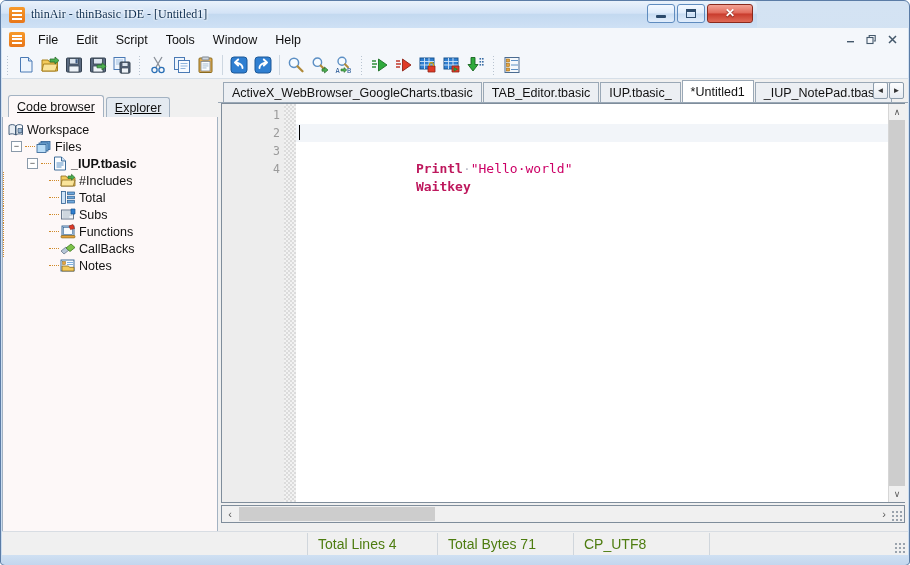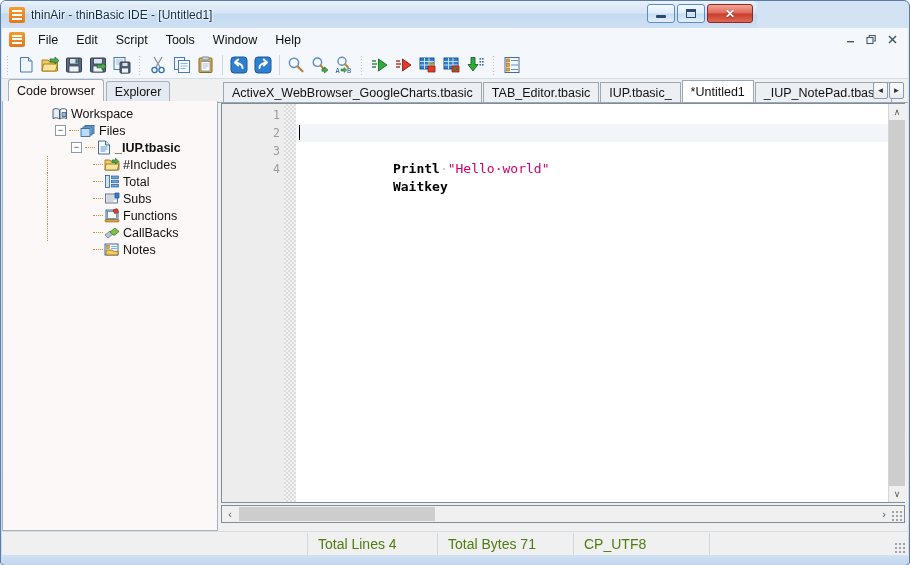--- a/index.html
+++ b/index.html
@@ -20,21 +20,21 @@
     border:1px solid #5b7ca6;
     border-radius:6px 6px 3px 3px;
     padding:0;
   }
 
   
   #titlebar {
     position:absolute; left:0; top:0; width:756px; height:27px;
     border-radius:5px 5px 0 0;
     background:linear-gradient(to bottom,#eaf2fb 0%, #d3e3f6 45%, #c3d9f0 50%, #cfe1f5 100%);
-    display:flex; align-items:center;
+    display:flex; align-items:center;font-family:Liberation Serif, serif;
   }
   #title-icon {
     width:16px; height:16px; margin-left:8px; margin-right:6px;
     background:linear-gradient(to bottom,#f79a2a,#e8761a);
     border-radius:2px;
     position:relative; flex:none;
   }
   #title-icon:after{
     content:""; position:absolute; left:3px; top:3px; width:10px; height:10px;
     background:
@@ -109,37 +109,38 @@
   .tb-btn svg { display:block; }
 
   
   #body-area {
     position:absolute; left:1px; top:78px; width:906px; height:452px;
     background:#f0f0f0;
   }
 
   
   #left-panel {
-    position:absolute; left:0; top:0; width:216px; height:452px;
+    position:absolute; left:0; top:16px; width:216px; height:452px;
     background:#fdf8f8;
+    text-decoration:underline;
   }
   #left-tabs { display:flex; height:22px; padding-left:6px; background:#f0f0f0;}
   .ltab {
     padding:3px 8px 2px 8px; font-size:12.5px; color:#111; cursor:default;
     border:1px solid #a3b2c2; border-bottom:none;
     border-radius:3px 3px 0 0; background:#e4eaf1; margin-right:2px;
     position:relative; top:2px;
   }
   .ltab.active { background:#fdf8f8; top:0; padding-top:4px; padding-bottom:3px; z-index:2;}
   #tree-pane {
     position:absolute; left:0; top:22px; width:216px; height:430px;
     background:#fdf8f8; border:1px solid #a3b2c2; border-top:none;
     overflow:hidden; padding:4px 0 0 0;
   }
-  .tnode { display:flex; align-items:center; height:17px; white-space:nowrap; cursor:default; font-size:12.5px; color:#111;margin-left:44px;}
+  .tnode { display:flex; align-items:center; height:17px; white-space:nowrap; cursor:default; font-size:12.5px; color:#111;}
   .tindent { flex:none; }
   .texpander {
     width:11px; height:11px; border:1px solid #8a9aaa; background:#fff;
     display:flex; align-items:center; justify-content:center;
     font-size:9px; line-height:9px; color:#333; margin-right:3px; flex:none;
   }
   .tdash { width:10px; height:1px; flex:none; }
   .ticon { width:17px; height:16px; margin-right:3px; flex:none; display:flex; align-items:center; justify-content:center;}
   .tlabel.bold { font-weight:bold; }
 
@@ -190,21 +191,21 @@
   #code-area {
     position:absolute; left:74px; top:0; right:16px; height:398px;
     background:#fff; overflow:hidden; padding-top:2px;
   }
   .cline {
     height:18px; line-height:18px; white-space:pre;
     font-family:"DejaVu Sans Mono", monospace; font-size:13px;
     padding-left:3px; position:relative;
   }
   .cline.current { background:#f2f5f9; }
-  .tok-kw { color:#000000; font-weight:bold; }
+  .tok-kw { color:#be185d; font-weight:bold;margin-left:23px; }
   .tok-str { color:#cc0066; }
   .tok-cmt { color:#008000; }
   .tok-dot { color:#b9b9c6; }
   #caret {
     position:absolute; left:3px; top:1px; width:1px; height:15px; background:#000;
   }
 
   
   #vscroll {
     position:absolute; right:0; top:0; width:16px; height:398px;

